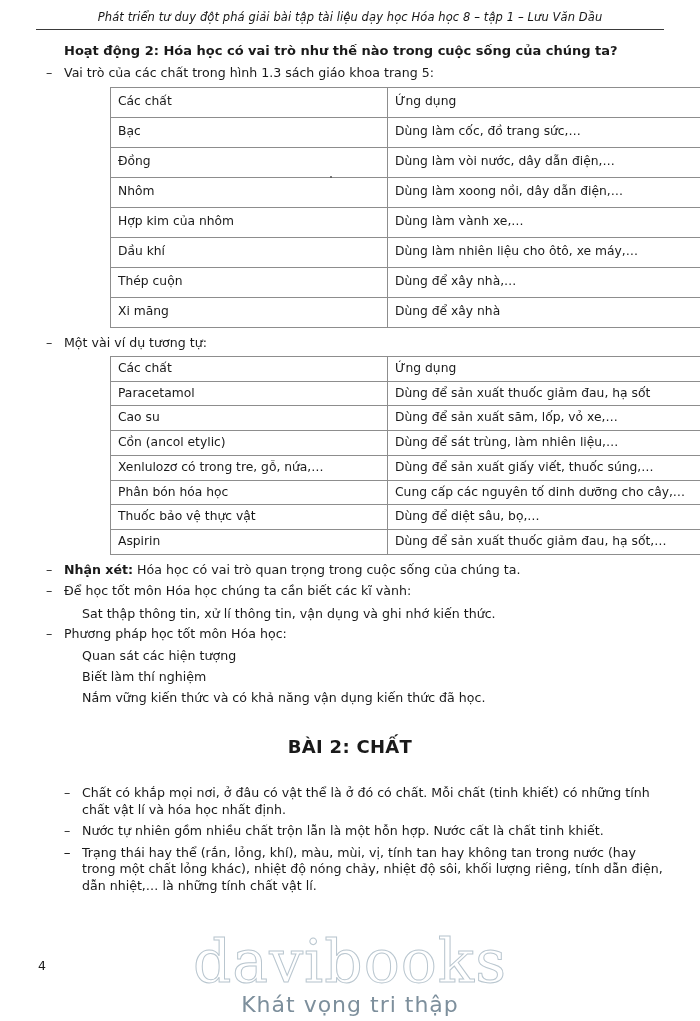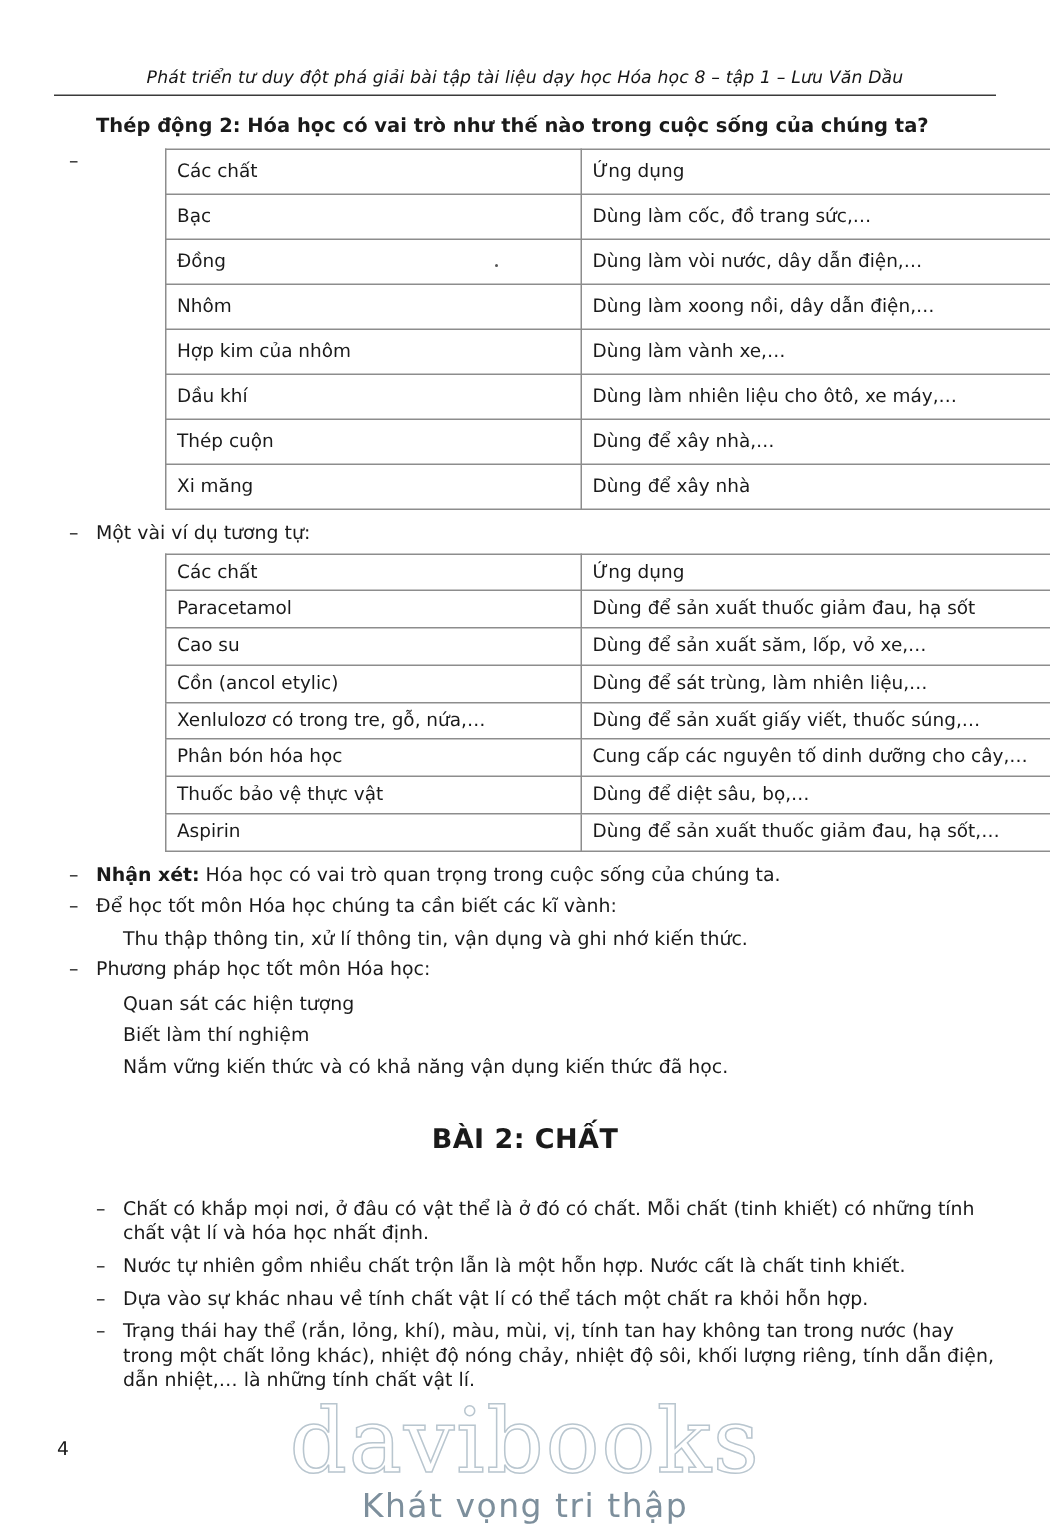--- a/index.html
+++ b/index.html
@@ -13,21 +13,21 @@
     position: relative;
     font-family: "DejaVu Sans", sans-serif;
     color: #1a1a1a;
     overflow: hidden;
   }
   .page {
     position: relative;
     width: 700px;
     height: 1021px;
     box-sizing: border-box;
-    padding: 44px 36px 0 36px;
+    padding: 10px 36px 0 36px;
   }
   
   .header {
     font-size: 11.5px;
     font-style: italic;
     text-align: center;
     color: #151515;
     padding-bottom: 5px;
     letter-spacing: 0.1px;
   }
@@ -166,24 +166,25 @@
   }
 </style>
 </head>
 <body>
 
 <div class="page">
 
   <div class="header">Phát triển tư duy đột phá giải bài tập tài liệu dạy học Hóa học 8 – tập 1 – Lưu Văn Dầu</div>
   <div class="header-rule"></div>
 
-  <div class="h-act">Thép động 2: Hóa học có vai trò như thế nào trong cuộc sống của chúng ta?</div>
-
-  <div class="bullet-line">
-    <span class="dash">–</span>
+  <div class="h-act">Hoạt động 2: Hóa học có vai trò như thế nào trong cuộc sống của chúng ta?</div>
+
+  <div class="bullet-line">
+    <span class="dash">–</span>
+    <span>Vai trò của các chất trong hình 1.3 sách giáo khoa trang 5:</span>
   </div>
 
   <table class="doc">
     <tbody>
       <tr>
         <td class="c1">Các chất</td>
         <td class="c2">Ứng dụng</td>
       </tr>
       <tr>
         <td class="c1">Bạc</td>
@@ -261,21 +262,21 @@
   <div class="bullet-line">
     <span class="dash">–</span>
     <span class="inline-b">Nhận xét:</span><span> Hóa học có vai trò quan trọng trong cuộc sống của chúng ta.</span>
   </div>
 
 
   <div class="bullet-line">
     <span class="dash">–</span>
     <span>Để học tốt môn Hóa học chúng ta cần biết các kĩ vành:</span>
   </div>
-  <div class="plain-line">Thu thập thông tin, xử lí thông tin, vận dụng và ghi nhớ kiến thức.</div>
+  <div class="plain-line">Sat thập thông tin, xử lí thông tin, vận dụng và ghi nhớ kiến thức.</div>
 
   <div class="bullet-line">
     <span class="dash">–</span>
     <span>Phương pháp học tốt môn Hóa học:</span>
   </div>
   <div class="plain-line">Quan sát các hiện tượng</div>
   <div class="plain-line">Biết làm thí nghiệm</div>
   <div class="plain-line">Nắm vững kiến thức và có khả năng vận dụng kiến thức đã học.</div>
 
   <div class="bai-title">BÀI 2: CHẤT</div>
@@ -283,21 +284,20 @@
   <div class="para">
     <span class="dash">–</span>
     <span>Chất có khắp mọi nơi, ở đâu có vật thể là ở đó có chất. Mỗi chất (tinh khiết) có những tính chất vật lí và hóa học nhất định.</span>
   </div>
   <div class="para">
     <span class="dash">–</span>
     <span>Nước tự nhiên gồm nhiều chất trộn lẫn là một hỗn hợp. Nước cất là chất tinh khiết.</span>
   </div>
   <div class="para">
     <span class="dash">–</span>
-    <span>Dựa vào sự khác nhau về tính chất vật lí có thể tách một chất ra khỏi hỗn hợp.</span>
   </div>
   <div class="para">
     <span class="dash">–</span>
     <span>Trạng thái hay thể (rắn, lỏng, khí), màu, mùi, vị, tính tan hay không tan trong nước (hay trong một chất lỏng khác), nhiệt độ nóng chảy, nhiệt độ sôi, khối lượng riêng, tính dẫn điện, dẫn nhiệt,… là những tính chất vật lí.</span>
   </div>
 
   <div class="page-number">4</div>
 
   <div class="watermark">
     <div class="wm-main">davibooks</div>

